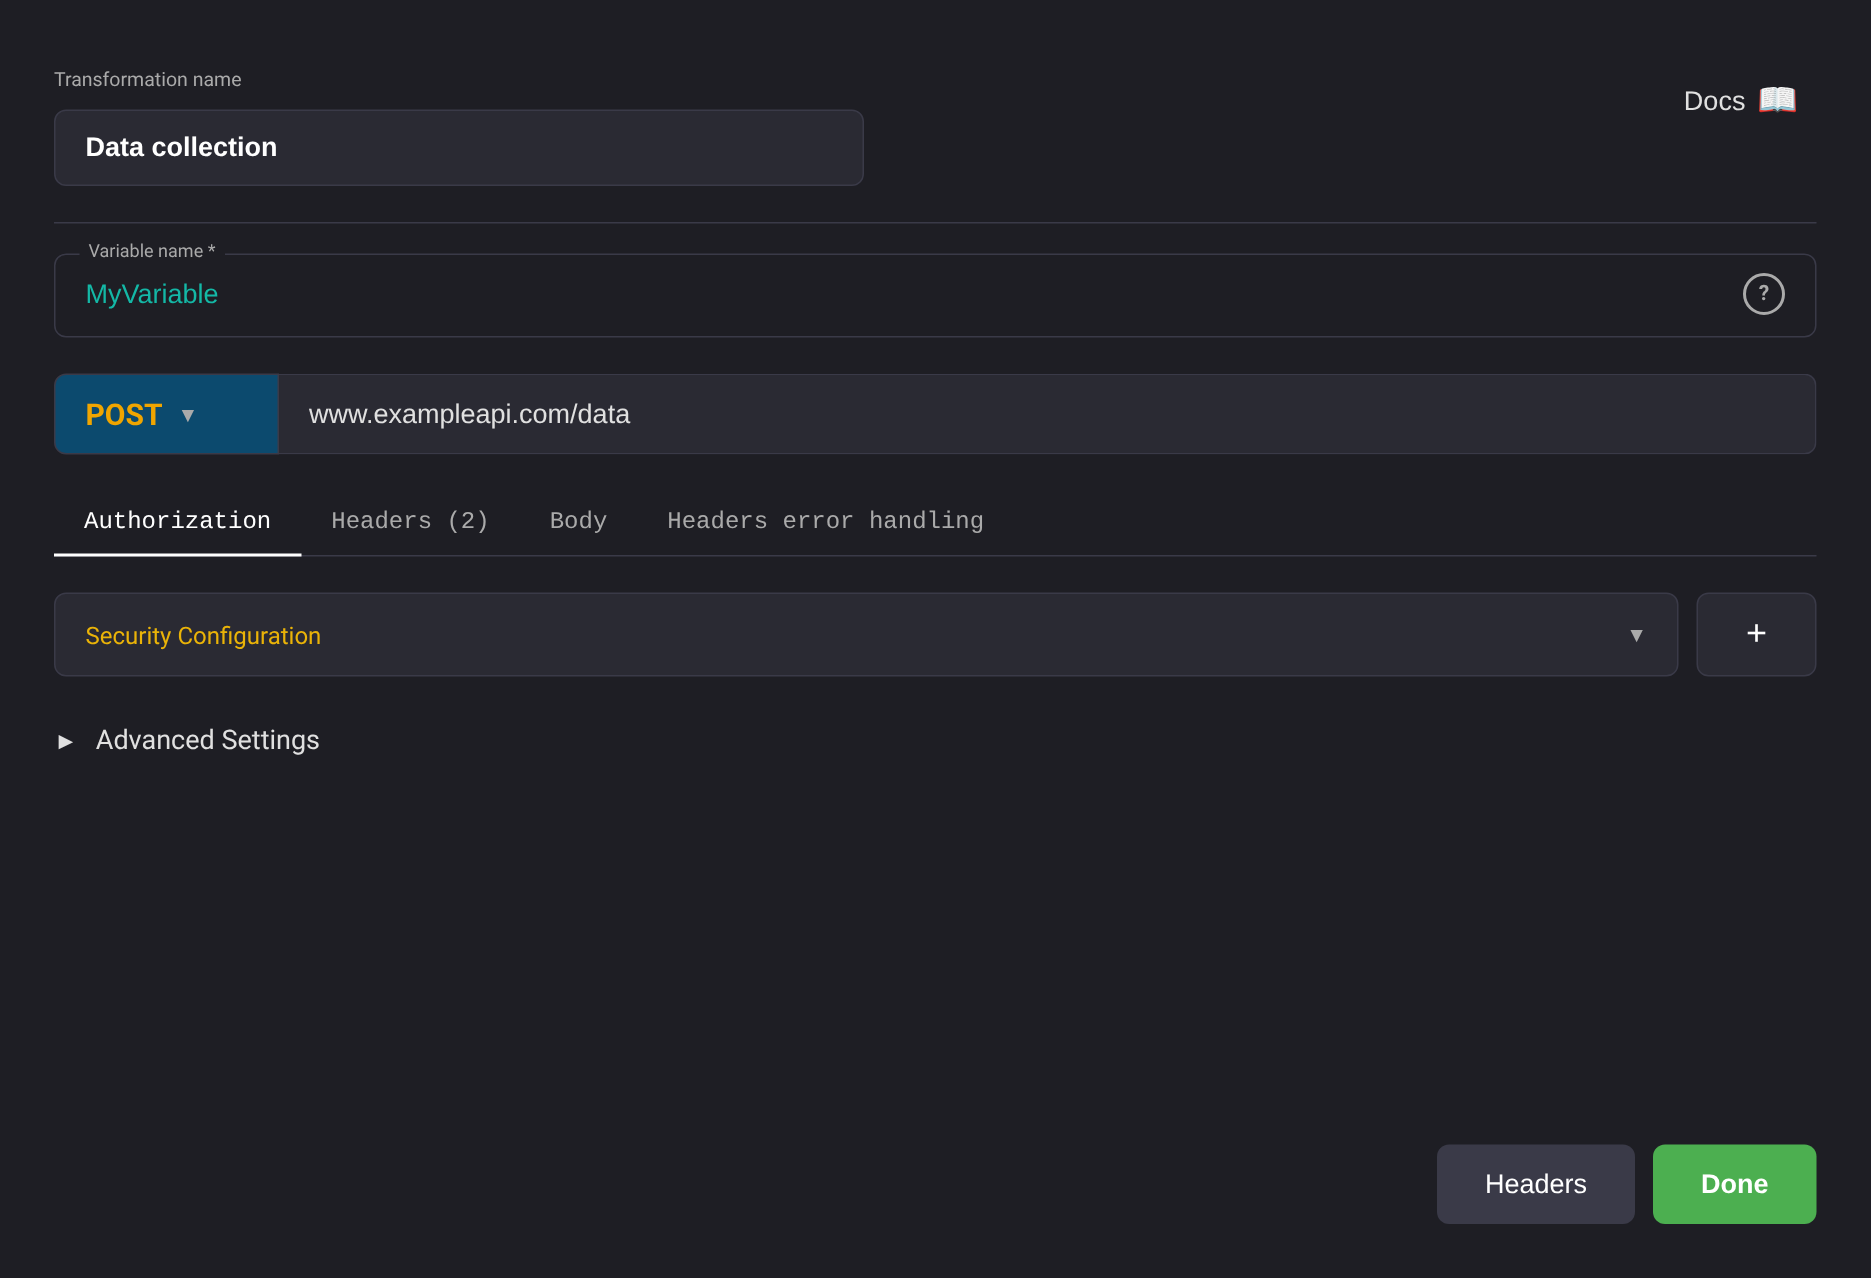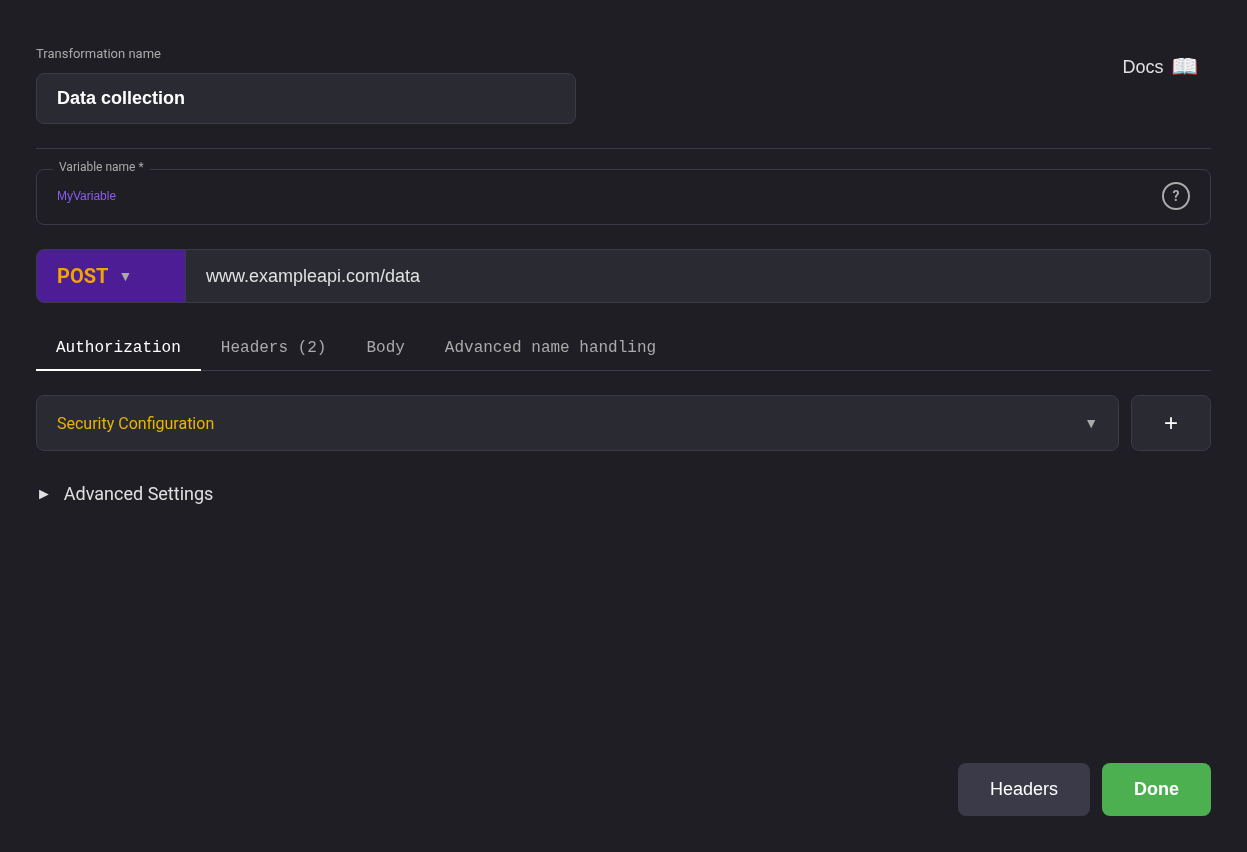--- a/index.html
+++ b/index.html
@@ -100,22 +100,22 @@
       left: 16px;
       background-color: #1e1e24;
       padding: 0 6px;
       font-size: 12px;
       color: #aaaaaa;
     }
 
     .variable-name-input {
       background: none;
       border: none;
-      color: #8b5cf6;
-      font-size: 12px;
+      color: #14b8a6;
+      font-size: 18px;
       outline: none;
       flex: 1;
     }
 
     .help-icon {
       width: 28px;
       height: 28px;
       border: 2px solid #aaaaaa;
       border-radius: 50%;
       display: flex;
@@ -129,21 +129,21 @@
     }
 
     
     .http-row {
       display: flex;
       gap: 0;
       margin-bottom: 24px;
     }
 
     .method-dropdown {
-      background-color: #4c1d95;
+      background-color: #0c4a6e;
       border: 1px solid #3a3a48;
       border-radius: 8px 0 0 8px;
       border-right: 1px solid #3a3a48;
       padding: 14px 20px;
       display: flex;
       align-items: center;
       gap: 10px;
       cursor: pointer;
       min-width: 150px;
     }
@@ -323,21 +323,21 @@
     <button class="tab active">
       <span>Authorization</span>
     </button>
     <button class="tab">
       <span>Headers (2)</span>
     </button>
     <button class="tab">
       <span>Body</span>
     </button>
     <button class="tab">
-      <span>Advanced name handling</span>
+      <span>Headers error handling</span>
     </button>
   </div>
 
   <div class="security-row">
     <div class="security-dropdown">
       <span class="security-placeholder">Security Configuration</span>
       <span class="chevron-down">▼</span>
     </div>
     <button class="add-btn">
       <span>+</span>

